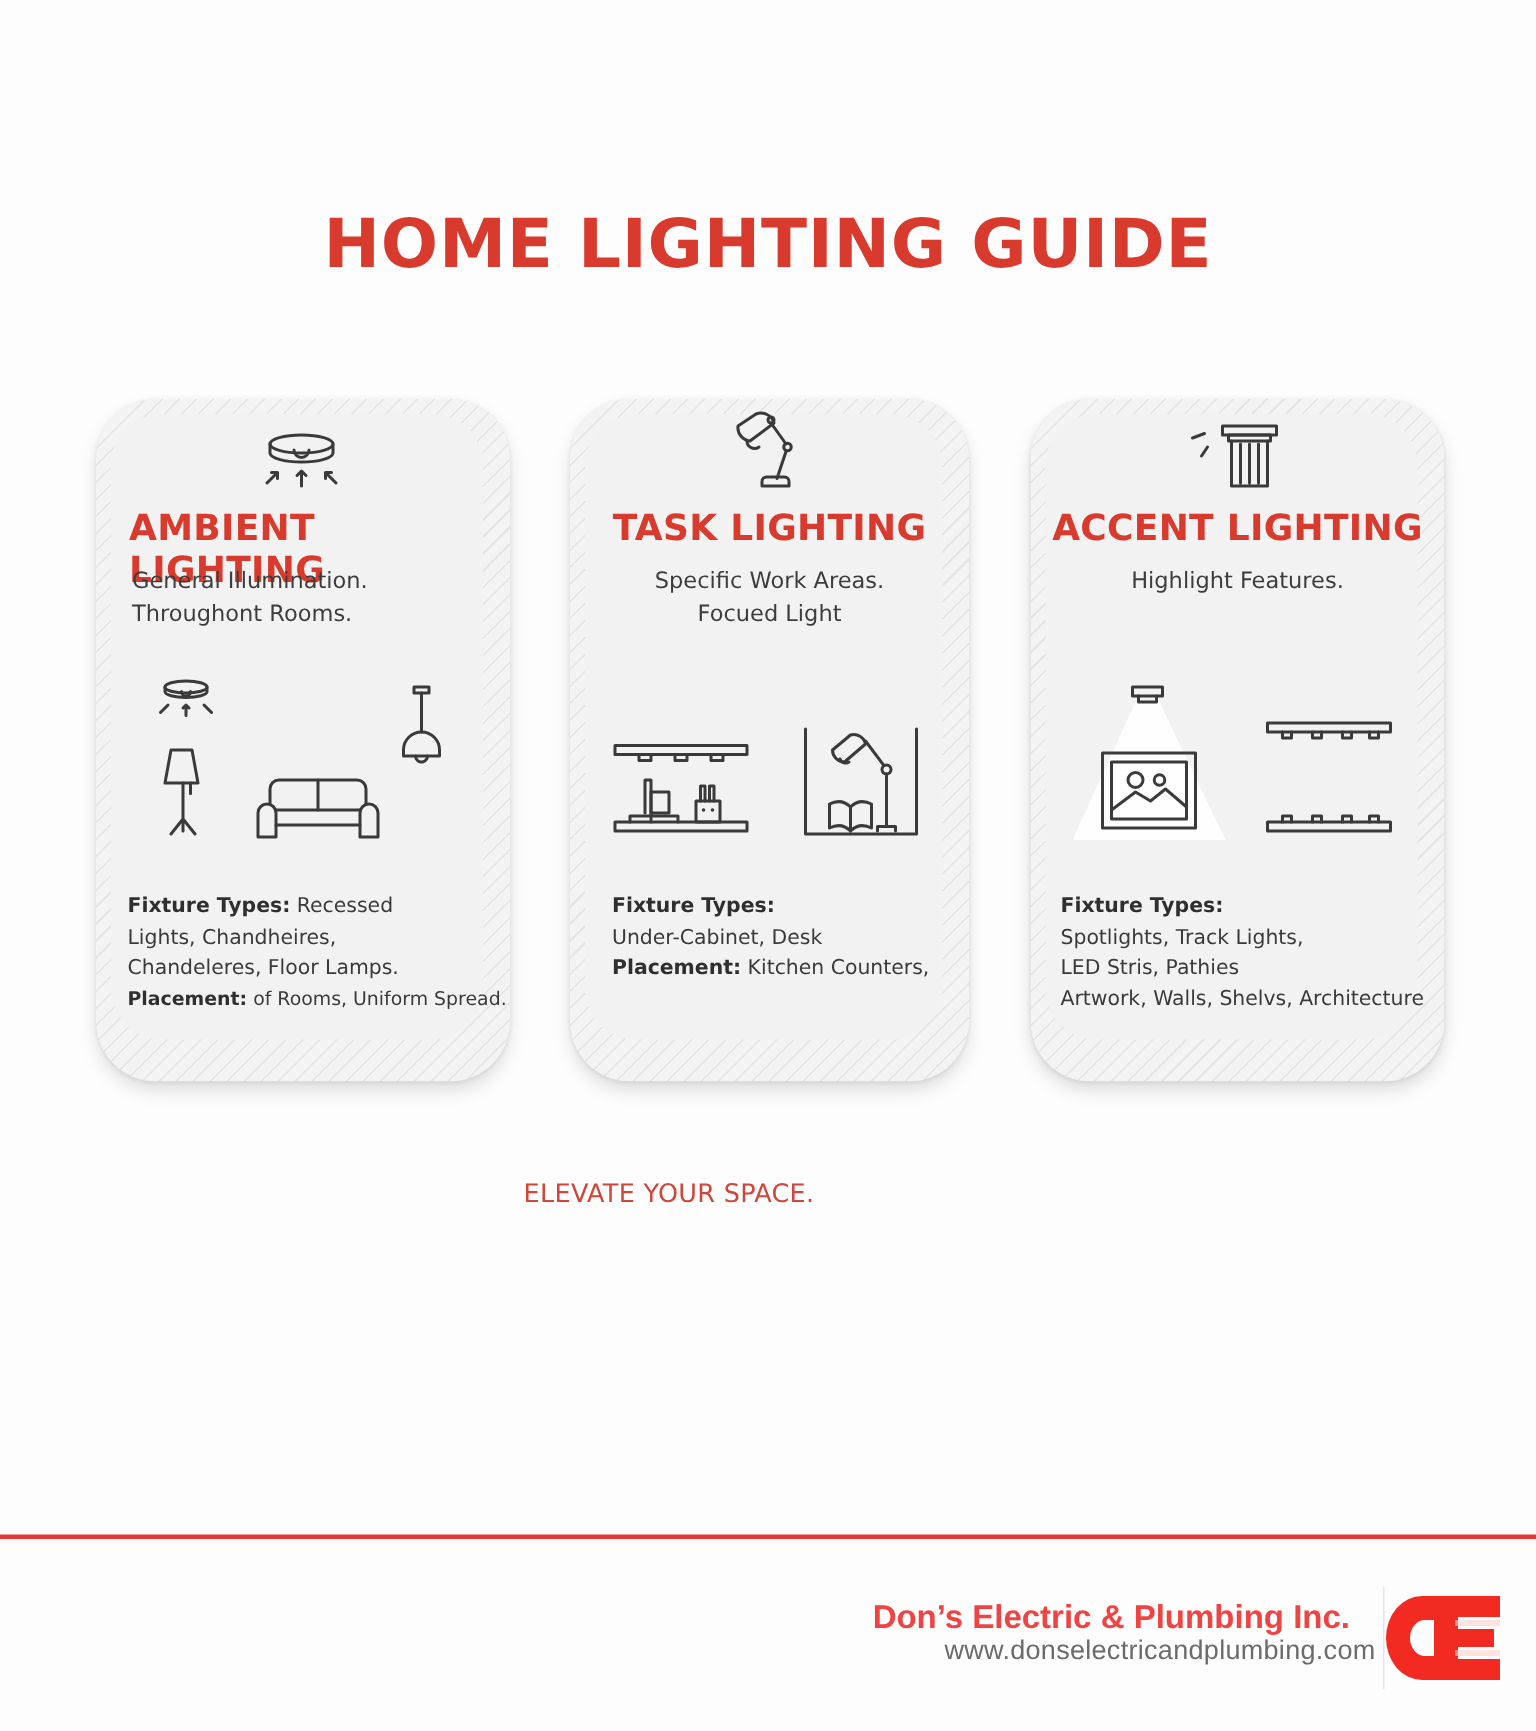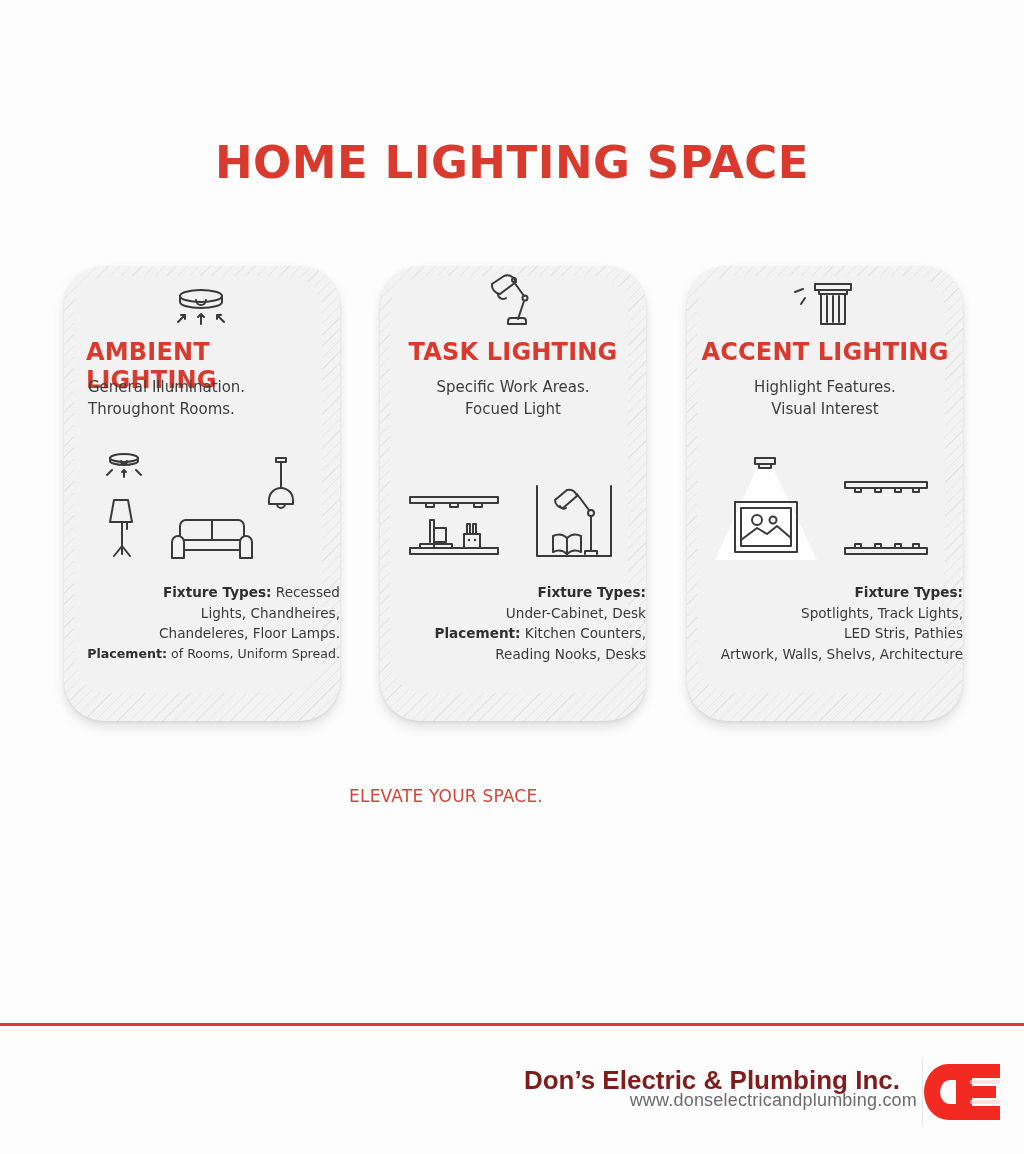--- a/index.html
+++ b/index.html
@@ -37,22 +37,22 @@
     position: absolute; top: 110px; left: 0; width: 100%;
     font-size: 15px; line-height: 22px; color: #3d3d3d;
   }
   .card-desc.center { text-align: center; }
   .card-desc.left { padding-left: 24px; }
   .card-desc span { display: block; }
 
   .illus { position: absolute; }
 
   .fixture {
-    position: absolute; top: 316px; left: 0; width: 100%;
-    font-size: 13.6px; line-height: 20.5px; color: #3a3a3a; text-align: right;
+    position: absolute; top: 328px; left: 0; width: 100%;
+    font-size: 13.6px; line-height: 20.5px; color: #3a3a3a;
   }
   .card-1 .fixture { padding-left: 21px; }
   .card-2 .fixture { padding-left: 28px; }
   .card-3 .fixture { padding-left: 20px; }
   .fixture .lbl { font-weight: bold; color: #2f2f2f; }
   .fixture .line { display: block; white-space: nowrap; }
   .fixture .small { font-size: 12.6px; }
 
   svg .s { fill: none; stroke: #3a3a3a; stroke-width: 2; stroke-linecap: round; stroke-linejoin: round; }
   svg .sf { fill: #3a3a3a; }
@@ -60,35 +60,35 @@
   .tagline {
     position: absolute; top: 786px; left: 0; width: 892px; text-align: center;
     font-size: 17px; color: #d0463a; letter-spacing: 0.2px;
   }
 
   .footer-rule {
     position: absolute; top: 1023px; left: 0; width: 1024px; height: 3px; background: #e63535;
   }
   .company-name {
     position: absolute; top: 1065px; right: 124px; text-align: left;
-    font-family: "Liberation Sans", sans-serif; font-weight: bold; font-size: 26px; color: #7f1d1d;
+    font-family: "Liberation Sans", sans-serif; font-weight: bold; font-size: 22px; color: #ef4444;
   }
   .company-url {
     position: absolute; top: 1090px; right: 107px; text-align: right;
     font-family: "Liberation Sans", sans-serif; font-size: 18px; color: #6b6b6b; letter-spacing: 0.2px;
   }
   .logo {
     position: absolute; left: 922px; top: 1058px; width: 80px; height: 68px;
   }
   .logo-divider { position: absolute; left: 922px; top: 1058px; width: 1px; height: 68px; background: #e5e5e5; }
 </style>
 </head>
 <body>
 
-<h1 class="page-title">HOME LIGHTING SPACE</h1>
+<h1 class="page-title">HOME LIGHTING GUIDE</h1>
 
 <div class="card card-1">
   <div class="card-inner"></div>
 
   <svg class="card-icon" style="left:104px; top:20px;" width="66" height="44" viewBox="0 0 66 44">
     <ellipse class="s" cx="33" cy="10" rx="21" ry="6"></ellipse>
     <path class="s" d="M12 10 v6 a21 6 0 0 0 42 0 v-6"></path>
     <path class="s" d="M28 14 a5 5 0 0 0 10 0"></path>
     <path class="s" d="M33 38 v-10 M30 31 l3 -3 l3 3"></path>
     <path class="s" d="M10 36 l7 -7 M13 29 h4 v4"></path>
@@ -175,38 +175,36 @@
     <circle class="s" cx="56" cy="29" r="3"></circle>
     <path class="s" d="M56 32 v34 M50 70 v-3 h12 v3"></path>
     <path class="s" d="M18 68 v-16 q8 -4 14 2 q6 -6 14 -2 v16 q-8 -4 -14 2 q-6 -6 -14 -2 z"></path>
     <path class="s" d="M32 54 v16"></path>
   </svg>
 
   <div class="fixture">
     <span class="line lbl">Fixture Types:</span>
     <span class="line">Under-Cabinet, Desk</span>
     <span class="line"><span class="lbl">Placement:</span> <span>Kitchen Counters,</span></span>
-    <span class="line">Reading Nooks, Desks</span>
   </div>
 </div>
 
 <div class="card card-3">
   <div class="card-inner"></div>
 
   <svg class="card-icon" style="left:106px; top:16px;" width="68" height="46" viewBox="0 0 68 46">
     <path class="s" d="M2 10 l8 -3 M8 22 l4 -6"></path>
     <rect class="s" x="22" y="2" width="36" height="6"></rect>
     <path class="s" d="M26 8 h28 v4 h-28 z"></path>
     <path class="s" d="M28 12 v30 h24 v-30 M34 14 v26 M40 14 v26 M46 14 v26"></path>
   </svg>
 
   <div class="card-title">ACCENT LIGHTING</div>
   <div class="card-desc center">
     <span>Highlight Features.</span>
-    <span>Visual Interest</span>
   </div>
 
   <svg class="illus" style="left:26px; top:190px;" width="106" height="106" viewBox="0 0 106 106">
     <polygon points="44,12 60,12 104,104 2,104" fill="#ffffff" opacity="0.9"></polygon>
     <rect class="s" x="42" y="2" width="20" height="6"></rect>
     <path class="s" d="M46 8 v4 h12 v-4"></path>
     <rect class="s" x="22" y="46" width="62" height="50"></rect>
     <rect class="s" x="28" y="52" width="50" height="38"></rect>
     <circle class="s" cx="44" cy="64" r="5"></circle>
     <circle class="s" cx="60" cy="64" r="3.5"></circle>

